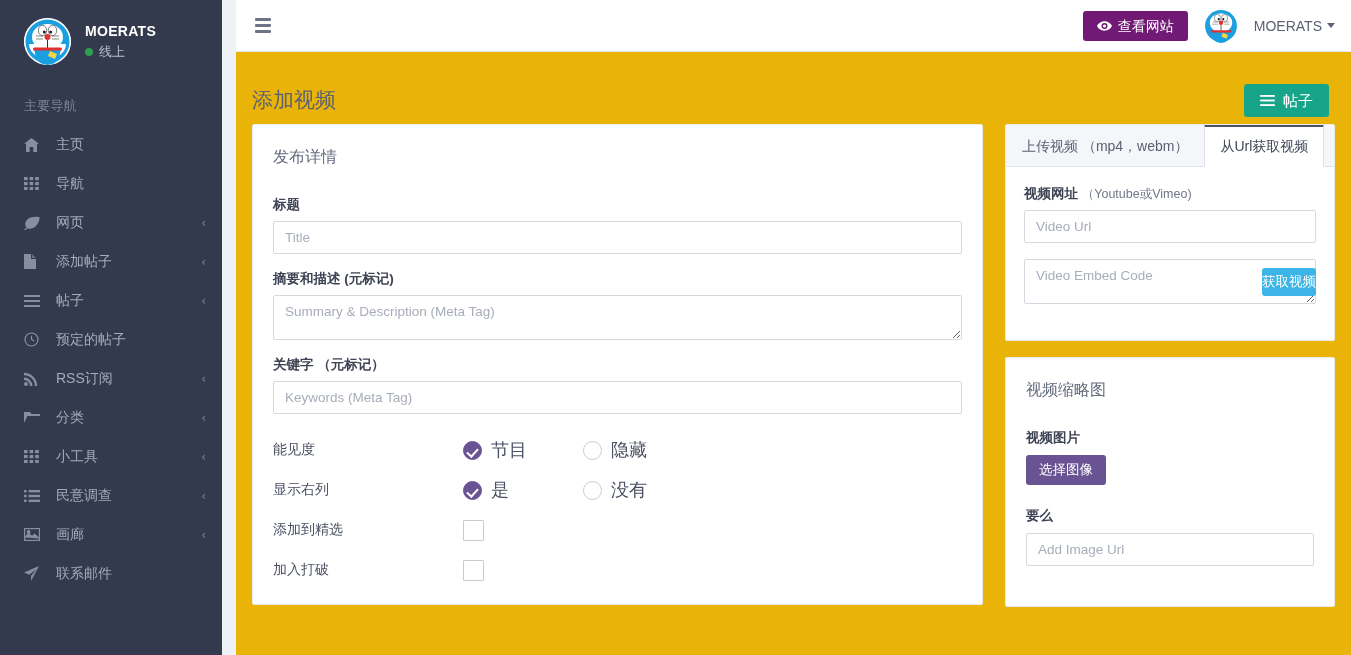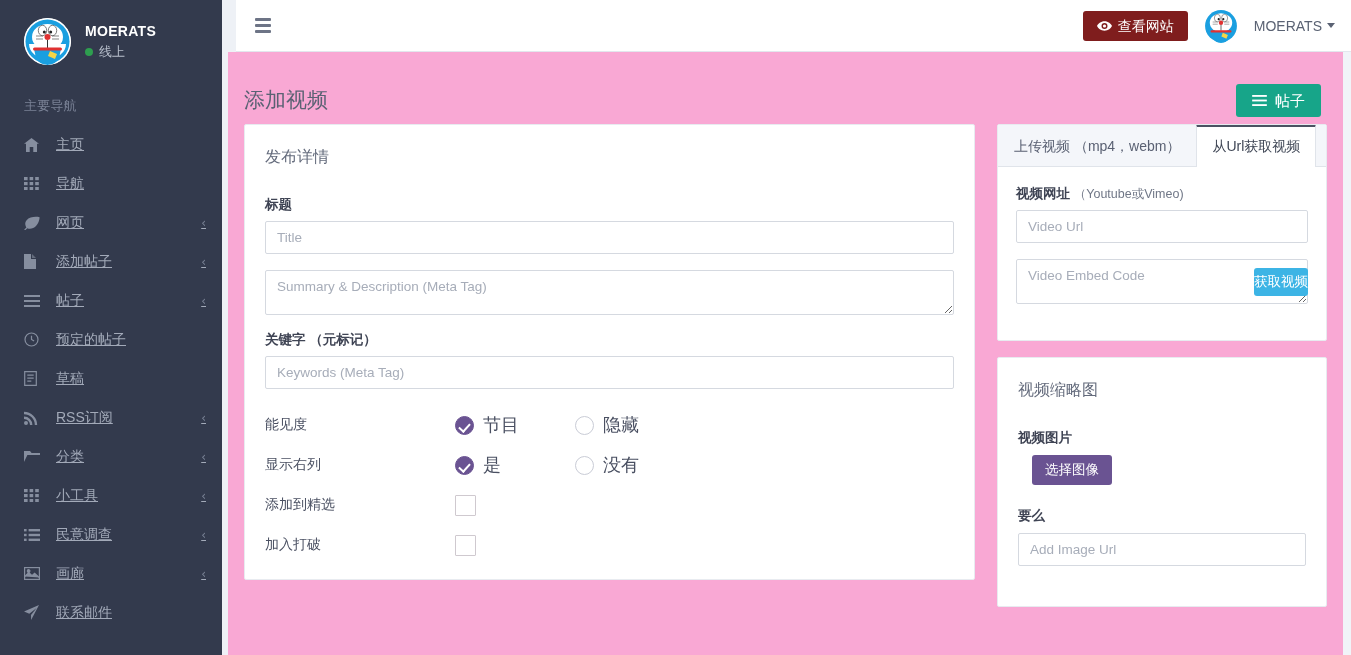--- a/index.html
+++ b/index.html
@@ -52,21 +52,21 @@
     background: #2e9e4f; display: inline-block;
   }
   .nav-header {
     color: #7a8296; font-size: 13px;
     padding: 14px 0 10px 24px; letter-spacing: .2px;
   }
   .nav-item {
     display: flex; align-items: center;
     height: 39px; padding: 0 16px 0 24px;
     color: #a3aab9; font-size: 14px;
-    cursor: pointer; position: relative; text-decoration: underline;
+    cursor: pointer; position: relative;
   }
   .nav-ico {
     width: 22px; flex: 0 0 22px;
     display: inline-flex; align-items: center; justify-content: flex-start;
     color: #868e9f; margin-right: 10px;
   }
   .nav-ico svg { display: block; }
   .nav-label { flex: 1 1 auto; }
   .nav-caret {
     color: #7b8396; font-size: 12px; line-height: 1;
@@ -88,21 +88,21 @@
   }
   .hamburger span {
     display: block; width: 16px; height: 3px;
     background: #6d7486; border-radius: 1px;
   }
   .topbar-right {
     margin-left: auto; display: flex; align-items: center;
     padding-right: 16px; gap: 16px;
   }
   .btn-view-site {
-    background: #7f1d1d; color: #fff;
+    background: #701a75; color: #fff;
     font-size: 14px; padding: 8px 14px;
     border: none; border-radius: 3px; cursor: pointer;
     display: inline-flex; align-items: center; gap: 6px;
     line-height: 1;
   }
   .avatar-top {
     width: 34px; height: 34px; border-radius: 50%;
     background: #fff; overflow: hidden; position: relative;
     flex: 0 0 auto;
   }
@@ -114,23 +114,23 @@
   .caret-dn {
     width: 0; height: 0;
     border-left: 4px solid transparent;
     border-right: 4px solid transparent;
     border-top: 5px solid #5a6273;
     display: inline-block;
   }
 
   
   #content {
-    position: absolute; left: 228px; top: 52px;
+    position: absolute; left: 236px; top: 52px;
     width: 1115px; height: 603px;
-    background: #f9a8d4;
+    background: #eab308;
     overflow: hidden;
   }
   .page-head {
     display: flex; align-items: center;
     padding: 24px 22px 0 16px;
     height: 72px;
   }
   .page-title {
     color: #5b6274; font-size: 21px; font-weight: normal;
     margin: 0;
@@ -259,21 +259,20 @@
     border: none; border-radius: 3px;
     font-size: 13.5px; padding: 7px 0; cursor: pointer;
     line-height: 1; z-index: 5;
   }
 
   .btn-choose {
     background: #6a5392; color: #fff;
     border: none; border-radius: 3px;
     font-size: 13.5px; padding: 8px 13px; cursor: pointer;
     line-height: 1;
-    margin-left: 14px;
   }
 
   .sp16 { height: 16px; }
   .lbl-plain {
     color: #3f4454; font-size: 13.5px; font-weight: bold;
     display: block; margin-bottom: 8px;
   }
 </style>
 </head>
 <body>
@@ -376,30 +375,20 @@
       <span class="nav-ico">
         <svg width="15" height="15" viewBox="0 0 15 15" fill="none" stroke="currentColor" stroke-width="1.2">
             <circle cx="7.5" cy="7.5" r="6.5"></circle>
             <path d="M7.5 3.8V7.5l2.6 1.6"></path>
           </svg>
       </span>
       <span class="nav-label">预定的帖子</span>
       <span class="nav-caret"></span>
     </div>
 
-    <div class="nav-item">
-      <span class="nav-ico">
-        <svg width="13" height="15" viewBox="0 0 13 15" fill="none" stroke="currentColor" stroke-width="1.2">
-            <path d="M.7.7h11.6v13.6H.7z"></path>
-            <path d="M3.3 4.2h6.4M3.3 7.2h6.4M3.3 10.2h4"></path>
-          </svg>
-      </span>
-      <span class="nav-label">草稿</span>
-      <span class="nav-caret"></span>
-    </div>
 
     <div class="nav-item">
       <span class="nav-ico">
         <svg width="14" height="14" viewBox="0 0 14 14" fill="currentColor">
             <circle cx="2" cy="12" r="2"></circle>
             <path d="M0 5.6V8a6 6 0 0 1 6 6h2.4A8.4 8.4 0 0 0 0 5.6zM0 .8v2.4A10.8 10.8 0 0 1 10.8 14h2.4A13.2 13.2 0 0 0 0 .8z"></path>
           </svg>
       </span>
       <span class="nav-label">RSS订阅</span>
       <span class="nav-caret">‹</span>
@@ -537,20 +526,24 @@
         <div class="card-body">
           <h2 class="card-title">发布详情</h2>
 
           <div class="f-group">
             <label class="f-label">标题</label>
             <input class="f-input" type="text" placeholder="Title" style="">
           </div>
 
 
           <div class="f-group">
+            <label class="f-label">
+              <span>摘要和描述</span>
+              <span>(元标记)</span>
+            </label>
             <textarea class="f-input f-ta-lg" placeholder="Summary &amp; Description (Meta Tag)" style=""></textarea>
           </div>
 
           <div class="f-group">
             <label class="f-label">
               <span>关键字</span>
               <span>（元标记）</span>
             </label>
             <input class="f-input" type="text" placeholder="Keywords (Meta Tag)" style="">
           </div>

